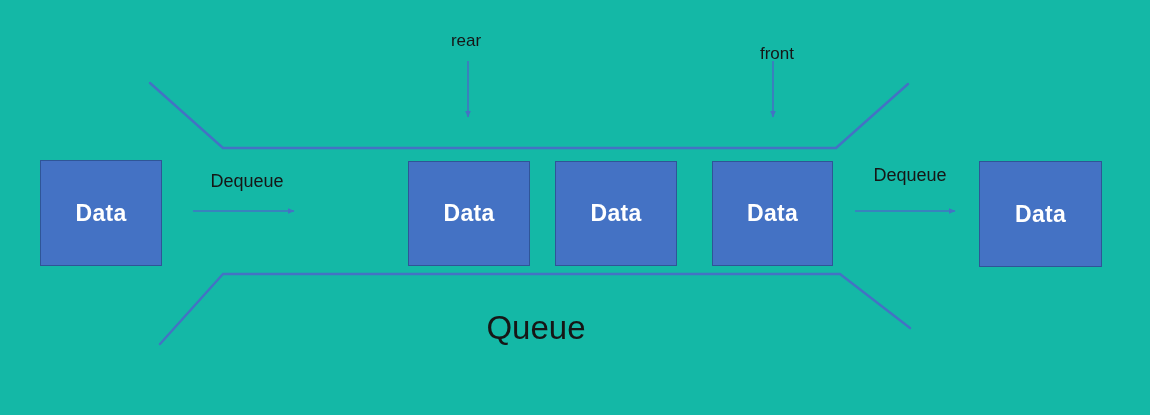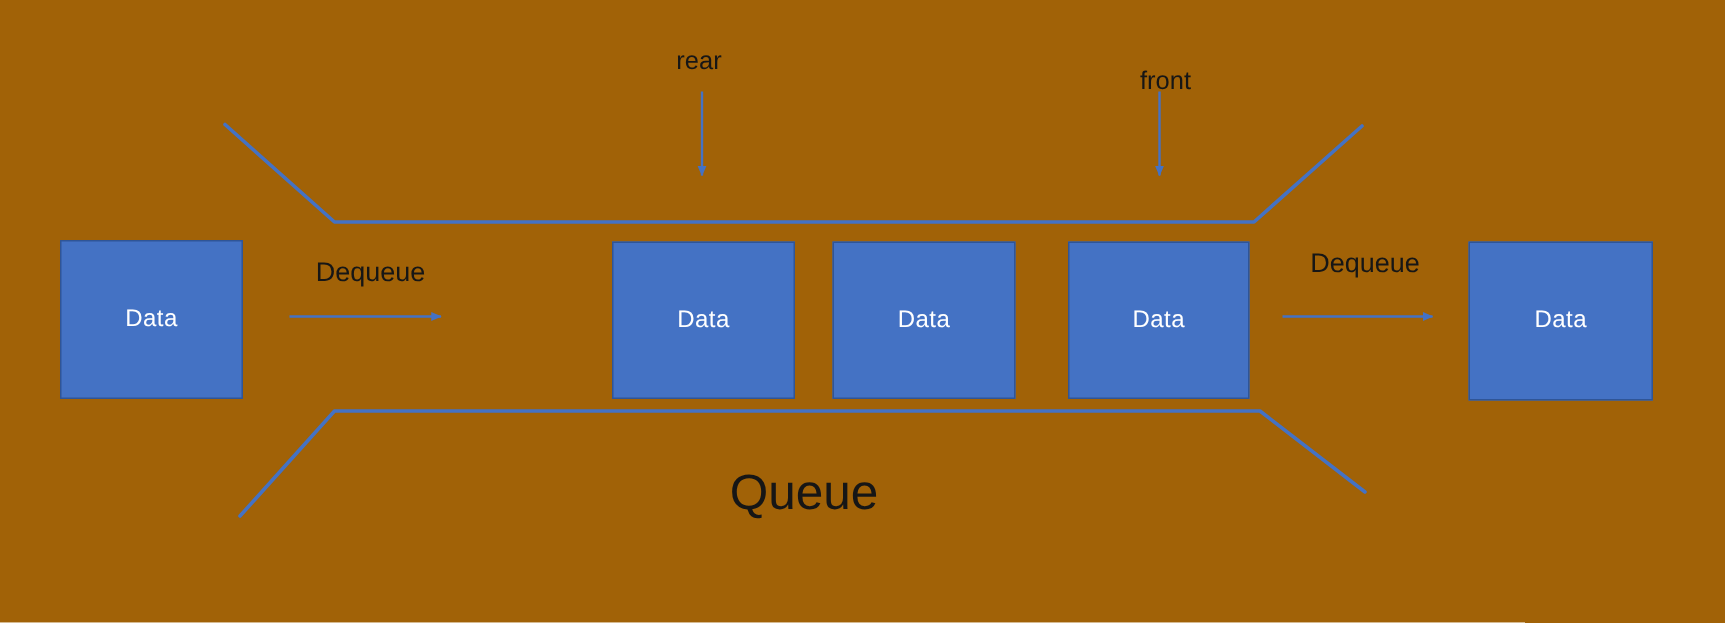--- a/index.html
+++ b/index.html
@@ -4,21 +4,21 @@
 <style>
   html, body {
     margin: 0;
     padding: 0;
     background: #ffffff;
   }
   .canvas {
     position: relative;
     width: 1150px;
     height: 415px;
-    background: #a16207;
+    background: #14b8a6;
     overflow: hidden;
     font-family: "Liberation Sans", sans-serif;
   }
   .lines-layer {
     position: absolute;
     left: 0;
     top: 0;
     width: 1150px;
     height: 415px;
   }
@@ -35,22 +35,23 @@
   }
   .data-box {
     position: absolute;
     box-sizing: border-box;
     background: var(--box-fill, #4472C4);
     border: 1.6px solid var(--box-border, #2F5597);
     display: flex;
     align-items: center;
     justify-content: center;
     color: var(--box-text, #ffffff);
-    font-size: 16px;
+    font-size: 23px;
     letter-spacing: 0.3px;
+    font-weight: bold;
   }
   .diagram-label {
     position: absolute;
     transform: translateX(-50%);
     color: var(--label-text, #161616);
     font-size: 18px;
     line-height: 1.1;
     white-space: nowrap;
   }
   .pointer-label {

